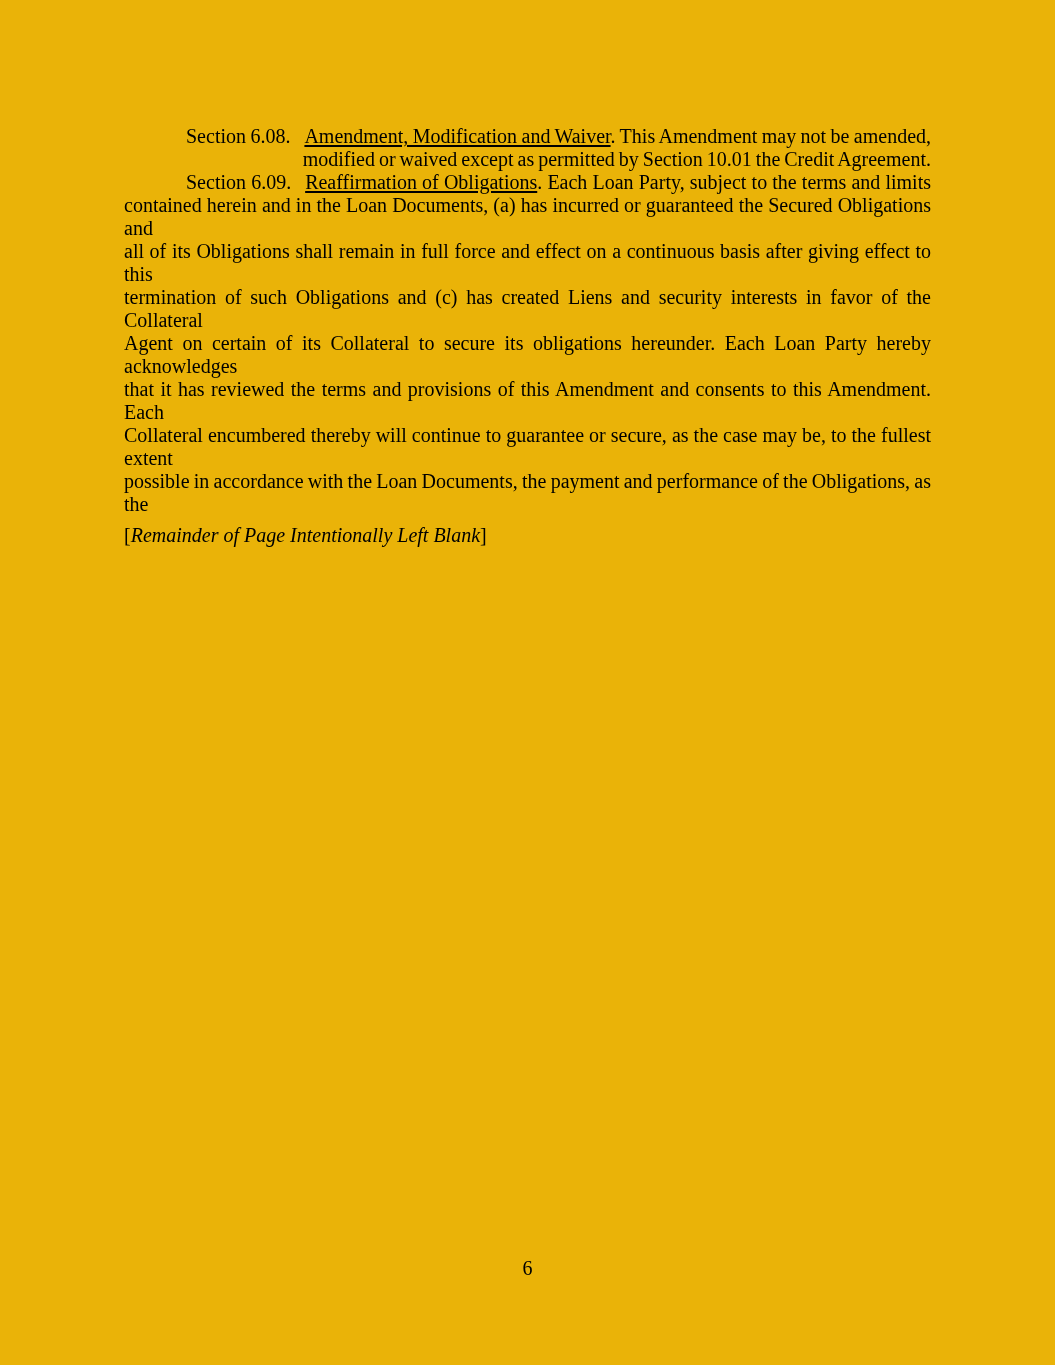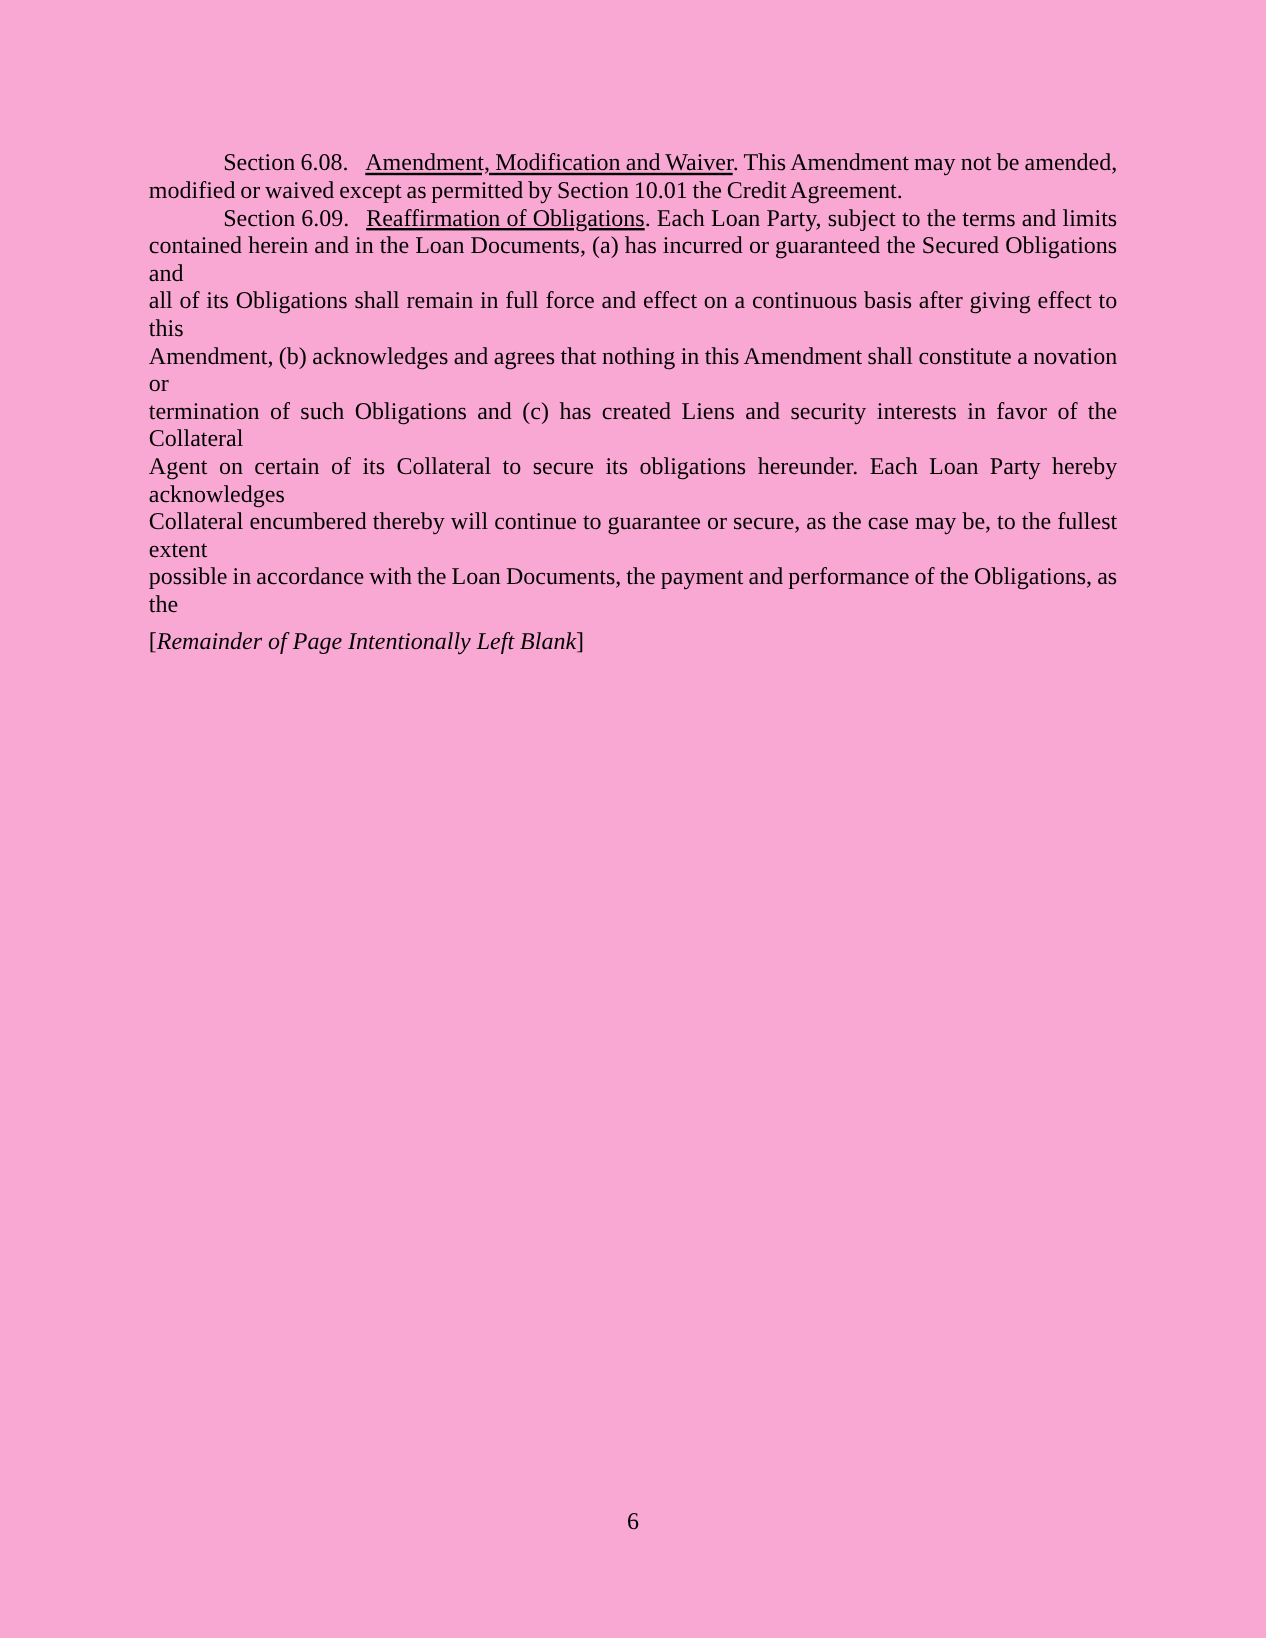--- a/index.html
+++ b/index.html
@@ -13,32 +13,32 @@
     position: relative;
     font-family: "Liberation Serif", serif;
     color: #000000;
   }
   .page {
     box-sizing: border-box;
     width: 1055px;
     height: 1365px;
     padding: 125px 124px 0 124px;
     position: relative;
-    background: #f9a8d4;
+    background: #eab308;
   }
   .para {
     font-size: 20px;
     line-height: 23px;
     word-spacing: -1px;
     margin: 0;
   }
   .para + .para {
   }
   .line {
-    text-align: left;
+    text-align: right;
   }
   .line.just {
     text-align: justify;
     text-align-last: justify;
   }
   .line.indent {
     text-indent: 62px;
   }
   .tab {
     display: inline-block;
@@ -75,23 +75,23 @@
 
   <div id="paragraphs">
       <div class="para">
         <div class="line just indent"><span>Section 6.08.</span><span class="tab"></span><span class="heading-underline">Amendment, Modification and Waiver</span><span>. This Amendment may not be amended,</span></div>
         <div class="line">modified or waived except as permitted by Section 10.01 the Credit Agreement.</div>
       </div>
       <div class="para">
         <div class="line just indent"><span>Section 6.09.</span><span class="tab"></span><span class="heading-underline">Reaffirmation of Obligations</span><span>. Each Loan Party, subject to the terms and limits</span></div>
         <div class="line just">contained herein and in the Loan Documents, (a) has incurred or guaranteed the Secured Obligations and</div>
         <div class="line just">all of its Obligations shall remain in full force and effect on a continuous basis after giving effect to this</div>
-        <div class="line just">Amendment, (b) acknowledges and agrees that nothing in this Amendment shall constitute a novation or</div>
         <div class="line just">termination of such Obligations and (c) has created Liens and security interests in favor of the Collateral</div>
         <div class="line just">Agent on certain of its Collateral to secure its obligations hereunder. Each Loan Party hereby acknowledges</div>
+        <div class="line just">that it has reviewed the terms and provisions of this Amendment and consents to this Amendment. Each</div>
         <div class="line just">Collateral encumbered thereby will continue to guarantee or secure, as the case may be, to the fullest extent</div>
         <div class="line just">possible in accordance with the Loan Documents, the payment and performance of the Obligations, as the</div>
       </div>
     </div>
 
   <div class="notice"><span>[</span><span class="it">Remainder of Page Intentionally Left Blank</span><span>]</span></div>
 
   <div class="pagenum">6</div>
 
 </div>

